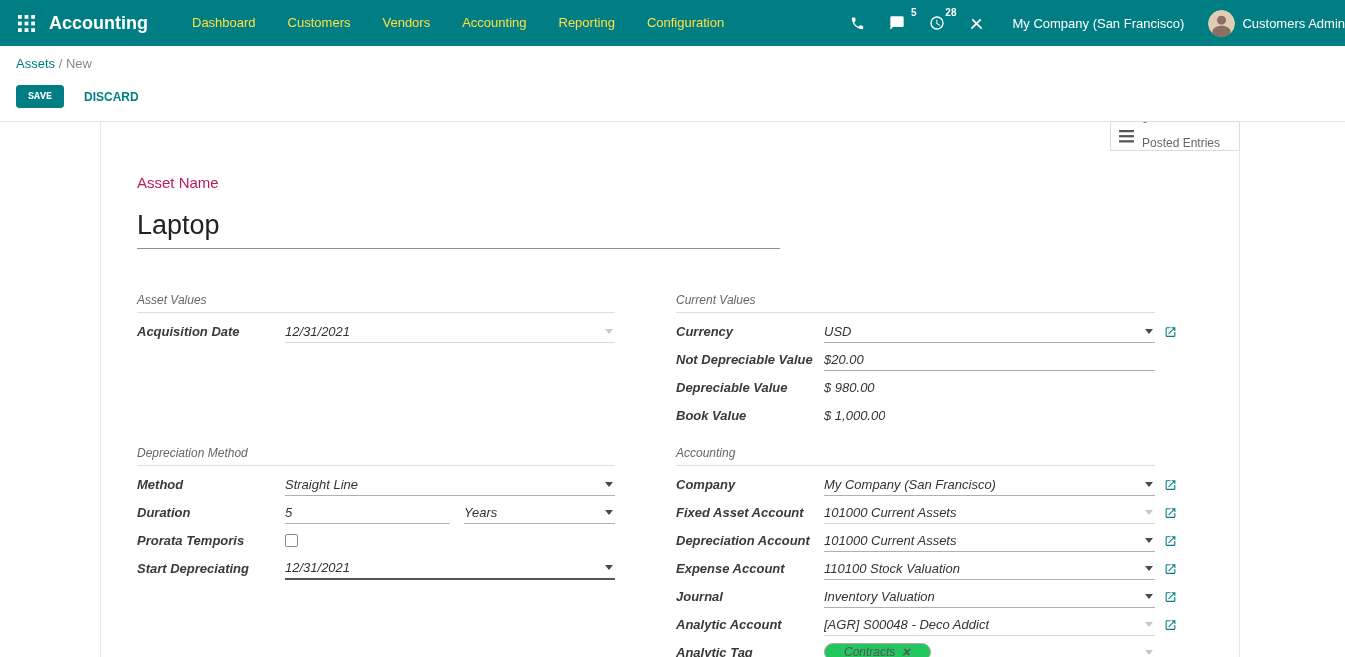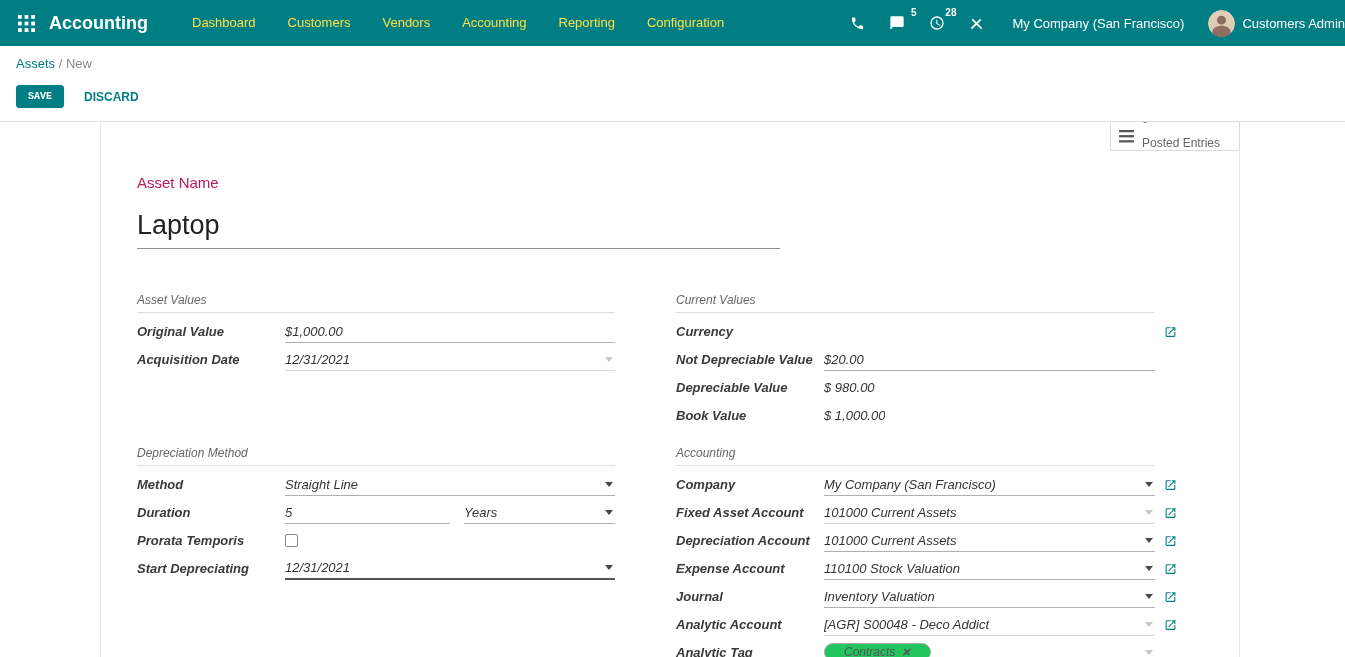--- a/index.html
+++ b/index.html
@@ -181,38 +181,36 @@
   <div class="sheet-inner">
 
     <div class="name-label">Asset Name</div>
     <div class="name-input">Laptop</div>
 
     <div class="groups">
 
       <div class="group">
         <div class="group-title">Asset Values</div>
         <div class="row">
-          <span class="label">Original Value</span>
-          <div class="field">
-            <span class="val">$1,000.00</span>
-          </div>
-        </div>
-        <div class="row">
           <span class="label">Acquisition Date</span>
           <div class="field light">
             <span class="val">12/31/2021</span>
             <span class="caret light"></span>
           </div>
         </div>
       </div>
 
       <div class="group">
         <div class="group-title">Current Values</div>
         <div class="row">
           <span class="label">Currency</span>
+          <div class="field">
+            <span class="val">USD</span>
+            <span class="caret"></span>
+          </div>
           <span class="ext">
               <svg width="13" height="13" viewBox="0 0 24 24" fill="#017e84">
                 <path d="M19 19H5V5h7V3H5a2 2 0 0 0-2 2v14a2 2 0 0 0 2 2h14a2 2 0 0 0 2-2v-7h-2v7zM14 3v2h3.59l-9.83 9.83 1.41 1.41L19 6.41V10h2V3h-7z"></path>
               </svg>
             </span>
         </div>
         <div class="row">
           <span class="label">Not Depreciable Value</span>
           <div class="field">
             <span class="val">$20.00</span>

